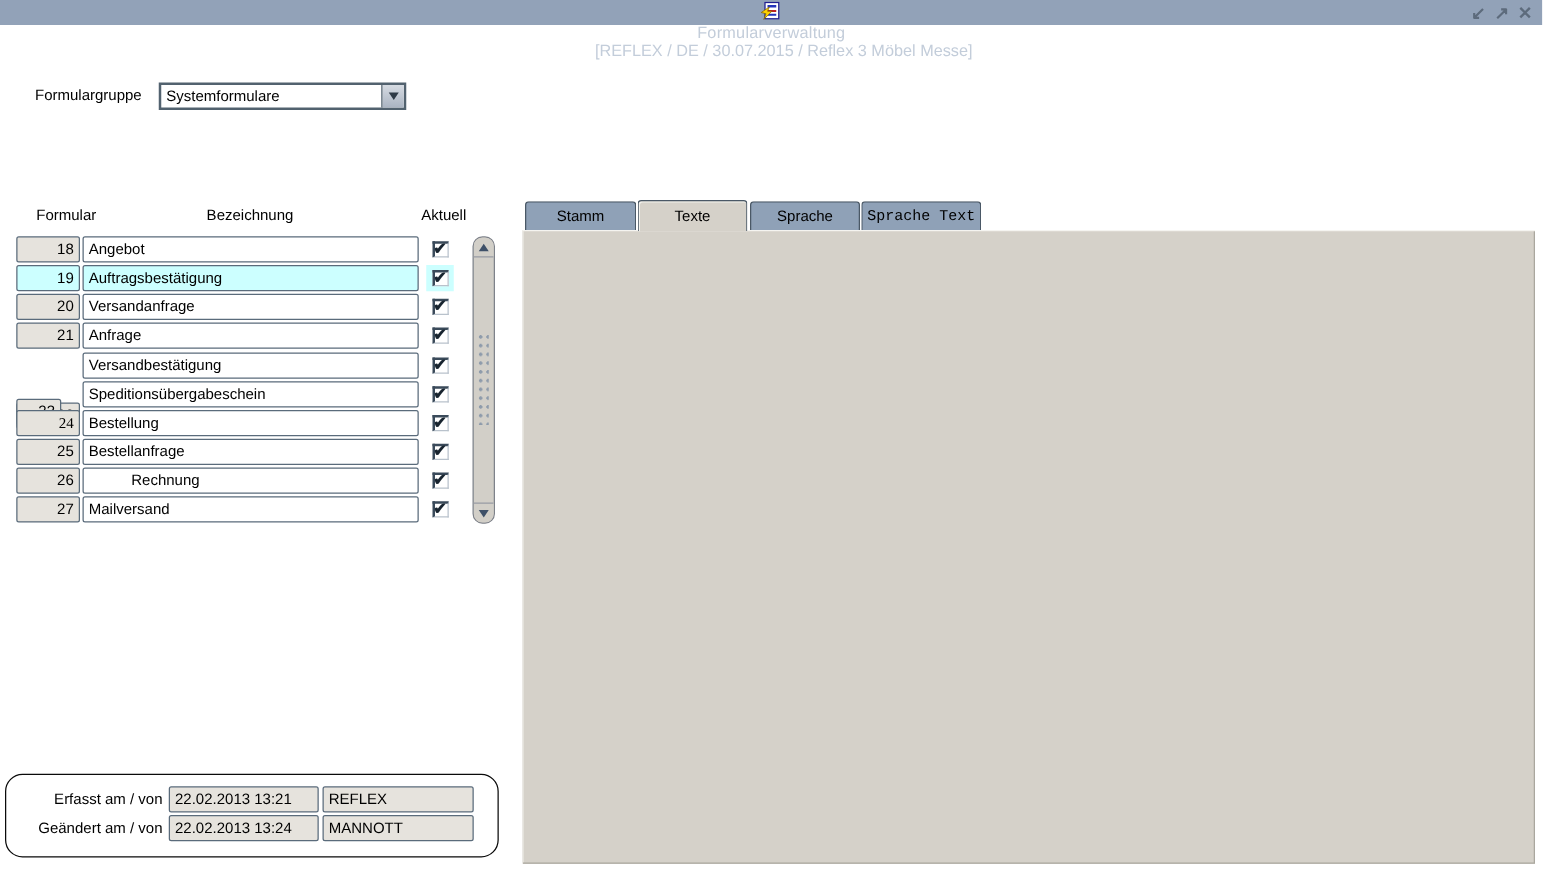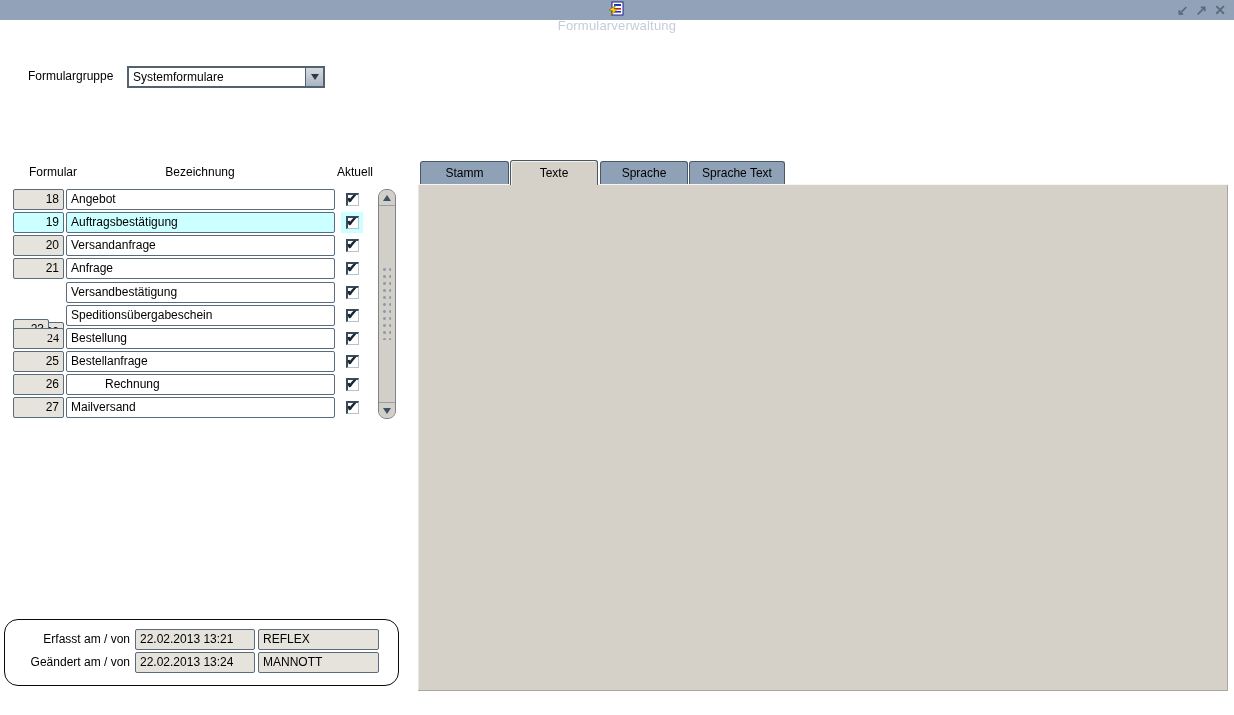--- a/index.html
+++ b/index.html
@@ -87,20 +87,21 @@
     <span class="app-icon">
       <svg width="16" height="16" viewBox="0 0 16 16">
         <rect x="4" y="1" width="11" height="13" fill="#ffffff" stroke="#202090"></rect>
         <rect x="6" y="3" width="7" height="2" fill="#2233bb"></rect>
         <rect x="6" y="7" width="7" height="1.6" fill="#bb2222"></rect>
         <rect x="6" y="10" width="7" height="1.6" fill="#2233bb"></rect>
         <path d="M1 9 L7.5 4.5 L6 8 L9.5 8 L3 14.5 L4.8 10 Z" fill="#ffd200" stroke="#7d6200" stroke-width="0.6"></path>
       </svg>
     </span>
     <span class="t-app">Formularverwaltung</span>
+    <span class="t-ctx">[REFLEX / DE / 30.07.2015 / Reflex 3 Möbel Messe]</span>
     <span class="win-controls">
       <span class="win-btn">↙</span>
       <span class="win-btn">↗</span>
       <span class="win-btn">✕</span>
     </span>
   </div>
 
   <span class="lbl" style="left:28px;top:69px;">Formulargruppe</span>
   <div class="combo">
     <span class="combo-text">Systemformulare</span>
@@ -180,21 +181,21 @@
 
   <div class="tab" style="left:420px;width:89px;">
     <span>Stamm</span>
     </div>
   <div class="tab active" style="left:510px;width:88px;">
     <span>Texte</span>
     </div>
   <div class="tab" style="left:600px;width:88px;">
     <span>Sprache</span>
     </div>
-  <div class="tab" style="left:689px;width:96px;">
+  <div class="tab" style="left:689px;width:96px;font-family:Liberation Mono, monospace;">
     <span>Sprache Text</span>
     </div>
 
   <div class="panel"></div>
 
   <span class="lbl bold" style="left:440px;top:210px;font-size:13px;">Auftragsbestätigung</span>
 
   <span class="lbl" style="left:430px;top:246px;">Reihenfolge</span>
   <span class="lbl" style="left:512px;top:246px;">Texttyp</span>
   <span class="lbl" style="left:649px;top:246px;">Bezeichnung</span>

